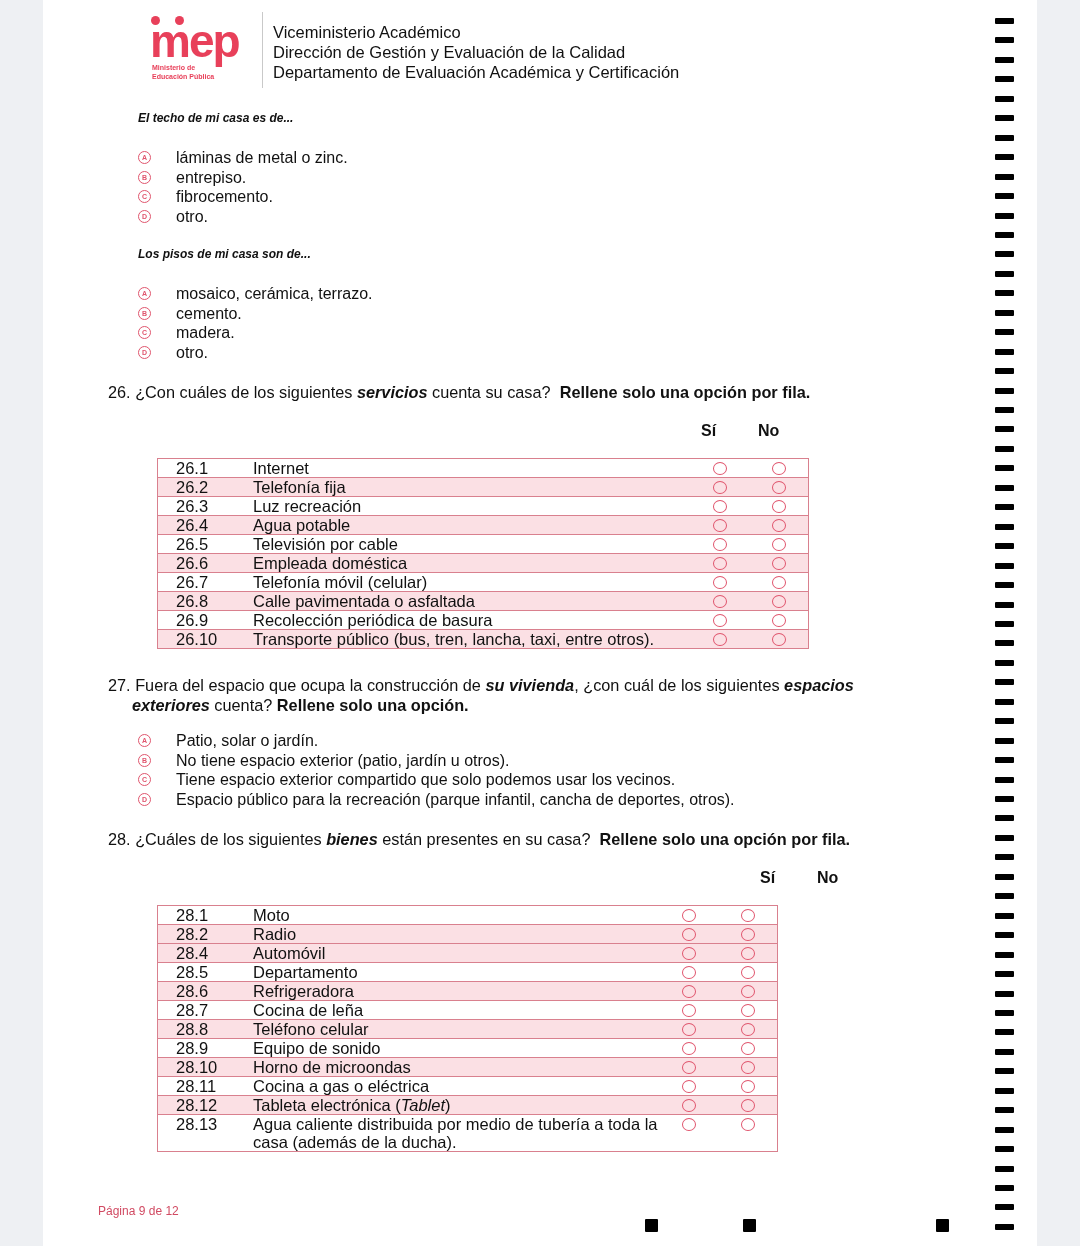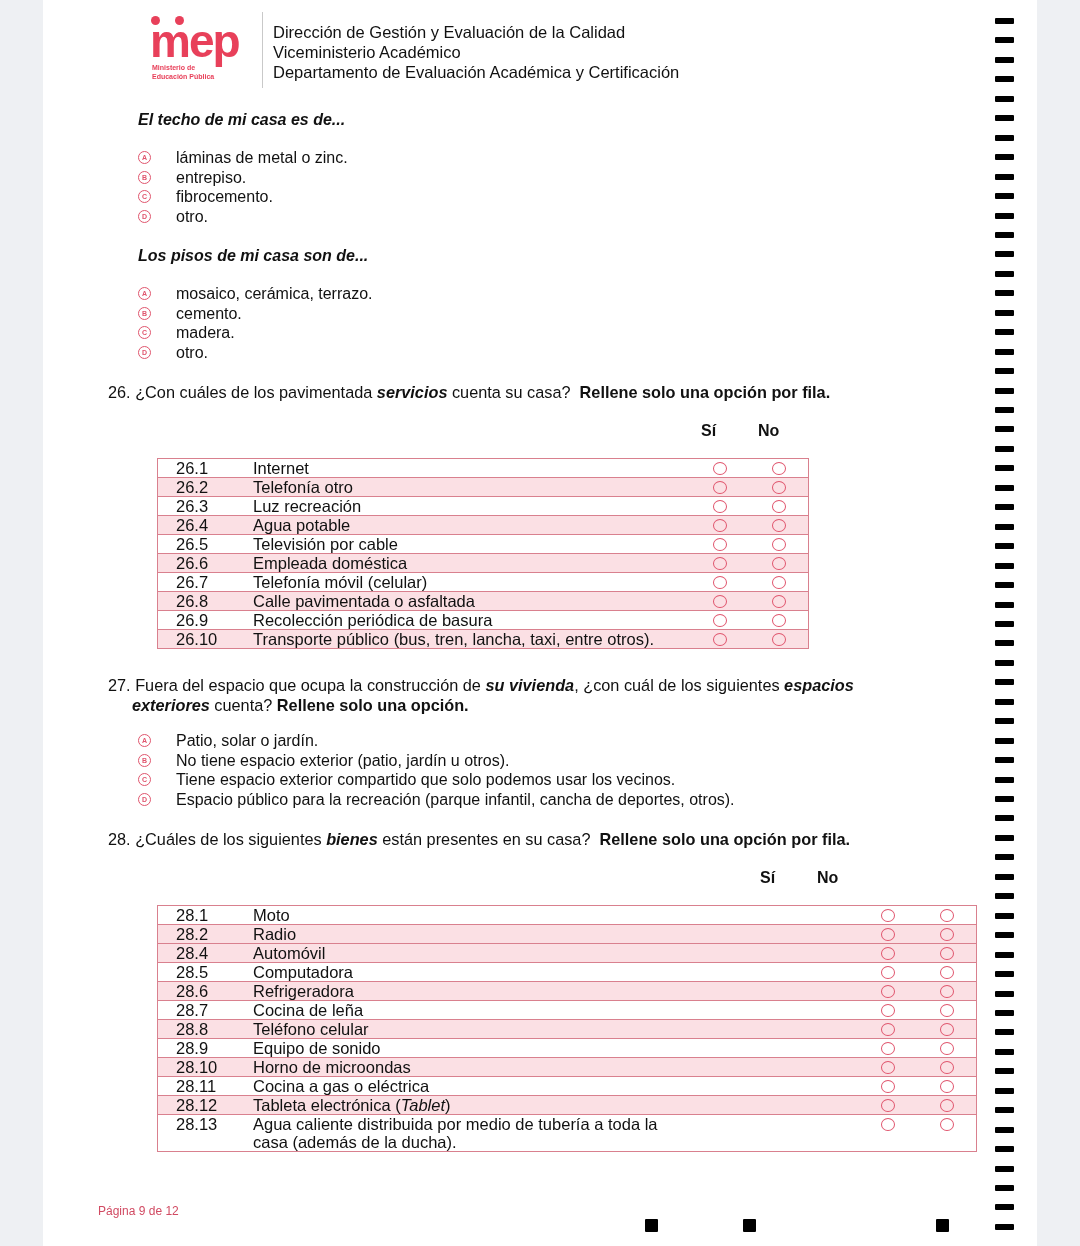--- a/index.html
+++ b/index.html
@@ -17,21 +17,21 @@
   
   .logo { position: absolute; left: 150px; top: 14px; width: 100px; height: 70px; }
   .logo-word { position: absolute; left: 0; top: 4px; font-family: "Liberation Sans", sans-serif; font-weight: bold; font-size: 46px; color: #e8405a; letter-spacing: -2px; line-height: 46px; }
   .logo-dot { position: absolute; top: 2px; width: 9px; height: 9px; border-radius: 50%; background: #e8405a; }
   .logo-sub { position: absolute; left: 2px; top: 49px; font-size: 7px; line-height: 9px; color: #e8405a; font-weight: bold; white-space: nowrap; }
   .hdr-divider { position: absolute; left: 262px; top: 12px; width: 1px; height: 76px; background: #c9c9c9; }
   .hdr-lines { position: absolute; left: 273px; top: 22px; font-size: 16.5px; line-height: 20px; color: #111; }
   .hdr-lines div { white-space: nowrap; }
 
   .abs { position: absolute; white-space: nowrap; }
-  .subq { font-weight: bold; font-style: italic; font-size: 16px; }
+  .subq { font-weight: bold; font-style: italic; font-size: 12px; }
   .q { font-size: 16.3px; }
   .q b, .q i { }
   .opt-list { position: absolute; }
   .opt { height: 19.5px; line-height: 19.5px; font-size: 16px; position: relative; white-space: nowrap; }
   .bubble-letter {
     position: absolute; left: 0; top: 3px; width: 11px; height: 11px; border: 1.3px solid #e0566e; border-radius: 50%;
     font-size: 7px; line-height: 11px; text-align: center; color: #e0566e; font-weight: bold;
   }
   .opt-text { position: absolute; left: 38px; top: 0; text-align: right; }
 
@@ -61,22 +61,22 @@
   <span class="logo-dot" style="left:1px"></span>
   <span class="logo-dot" style="left:25px"></span>
   <span class="logo-word">mep</span>
   <div class="logo-sub">
     <div>Ministerio de</div>
     <div>Educación Pública</div>
   </div>
 </div>
 <div class="hdr-divider"></div>
 <div class="hdr-lines">
+  <div>Viceministerio Académico</div>
   <div>Dirección de Gestión y Evaluación de la Calidad</div>
-  <div>Viceministerio Académico</div>
   <div>Departamento de Evaluación Académica y Certificación</div>
 </div>
 
 <div class="abs subq" style="left:138px; top:111px;">El techo de mi casa es de...</div>
 <div class="opt-list" style="left:138px; top:148px;">
   <div class="opt">
       <span class="bubble-letter">A</span>
       <span class="opt-text">láminas de metal o zinc.</span>
     </div>
   <div class="opt">
@@ -108,41 +108,41 @@
       <span class="opt-text">madera.</span>
     </div>
   <div class="opt">
       <span class="bubble-letter">D</span>
       <span class="opt-text">otro.</span>
     </div>
 </div>
 
 <div class="abs q" style="left:108px; top:383px;">
   <span>26.</span>
-  <span>¿Con cuáles de los pavimentada </span><b><i>servicios</i></b><span> cuenta su casa?</span>&nbsp;
+  <span>¿Con cuáles de los siguientes </span><b><i>servicios</i></b><span> cuenta su casa?</span>&nbsp;
   <b>Rellene solo una opción por fila.</b>
 </div>
 <div class="colhdr" style="left:701px; top:422px;">Sí</div>
 <div class="colhdr" style="left:758px; top:422px;">No</div>
 
 <table class="grid" id="t26" style="left:157px; top:458px; width:652px;">
     <tbody>
       <tr>
         <td class="num">26.1</td>
         <td class="lbl">Internet</td>
         <td class="bub">
           <span class="circ"></span>
         </td>
         <td class="bub">
           <span class="circ"></span>
         </td>
       </tr>
       <tr class="alt">
         <td class="num">26.2</td>
-        <td class="lbl">Telefonía otro</td>
+        <td class="lbl">Telefonía fija</td>
         <td class="bub">
           <span class="circ"></span>
         </td>
         <td class="bub">
           <span class="circ"></span>
         </td>
       </tr>
       <tr>
         <td class="num">26.3</td>
         <td class="lbl">Luz recreación</td>
@@ -253,21 +253,21 @@
 </div>
 
 <div class="abs q" style="left:108px; top:830px;">
   <span>28.</span>
   <span>¿Cuáles de los siguientes </span><b><i>bienes</i></b><span> están presentes en su casa?</span>&nbsp;
   <b>Rellene solo una opción por fila.</b>
 </div>
 <div class="colhdr" style="left:760px; top:869px;">Sí</div>
 <div class="colhdr" style="left:817px; top:869px;">No</div>
 
-<table class="grid" id="t28" style="left:157px; top:905px; width:820px;">
+<table class="grid" id="t28" style="left:157px; top:905px; width:621px;">
     <tbody>
       <tr>
         <td class="num">28.1</td>
         <td class="lbl">Moto</td>
         <td class="bub">
           <span class="circ"></span>
         </td>
         <td class="bub">
           <span class="circ"></span>
         </td>
@@ -287,21 +287,21 @@
         <td class="lbl">Automóvil</td>
         <td class="bub">
           <span class="circ"></span>
         </td>
         <td class="bub">
           <span class="circ"></span>
         </td>
       </tr>
       <tr>
         <td class="num">28.5</td>
-        <td class="lbl">Computadora</td>
+        <td class="lbl">Departamento</td>
         <td class="bub">
           <span class="circ"></span>
         </td>
         <td class="bub">
           <span class="circ"></span>
         </td>
       </tr>
       <tr class="alt">
         <td class="num">28.6</td>
         <td class="lbl">Refrigeradora</td>

